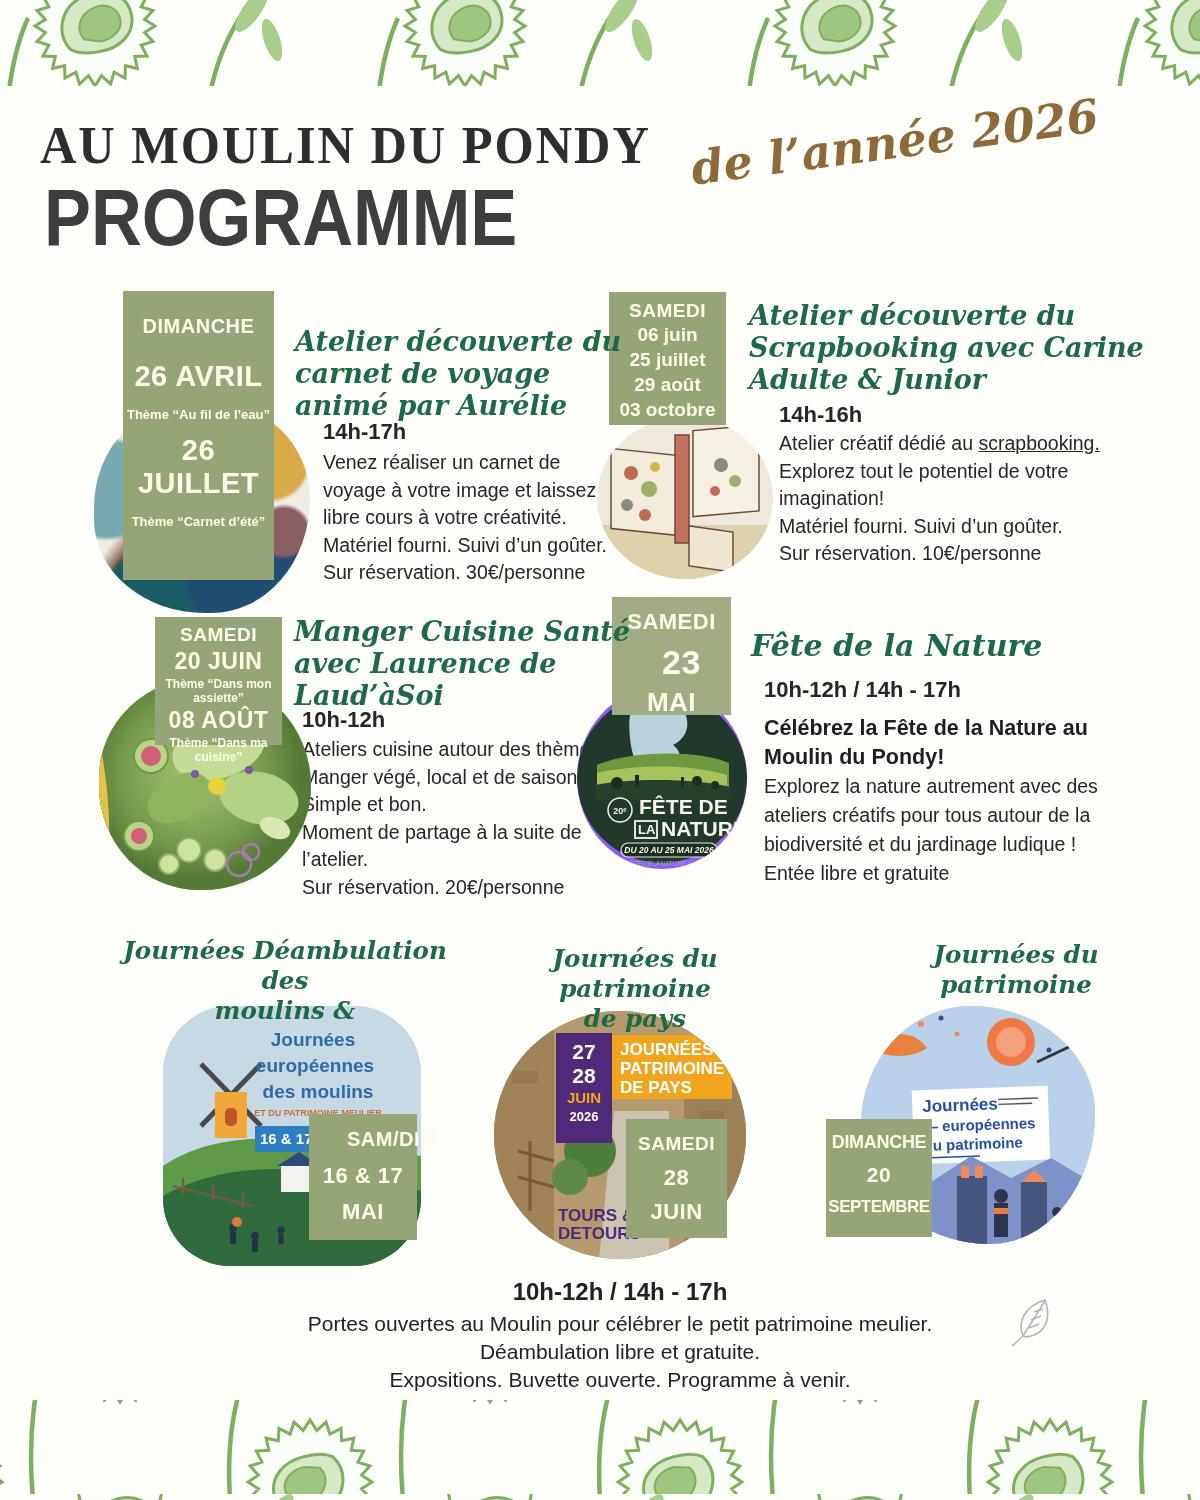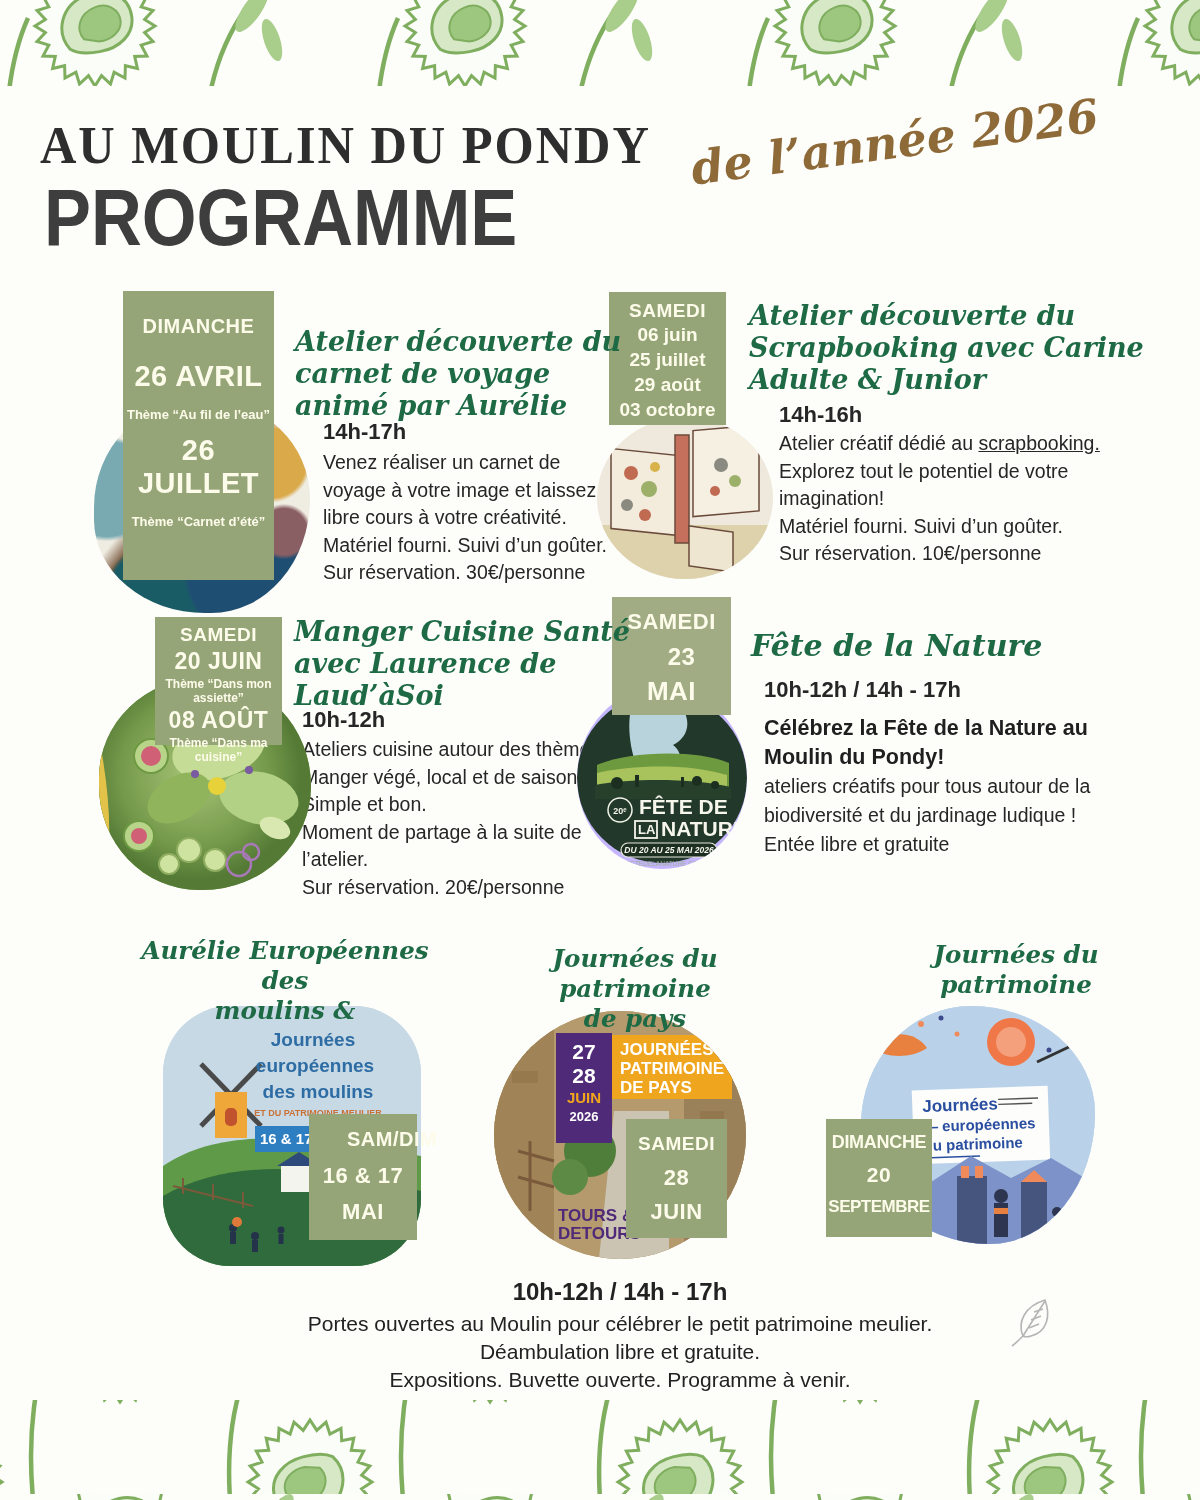--- a/index.html
+++ b/index.html
@@ -198,21 +198,21 @@
   <div class="abs etime" style="left:302px;top:707px;">10h-12h</div>
   <div class="abs" style="left:302px;top:736px;">
     <div class="dl">Ateliers cuisine autour des thèmes:</div>
     <div class="dl">Manger végé, local et de saison.</div>
     <div class="dl">Simple et bon.</div>
     <div class="dl">Moment de partage à la suite de</div>
     <div class="dl">l’atelier.</div>
     <div class="dl">Sur réservation. 20€/personne</div>
   </div>
 
-  <div class="abs circ" style="left:577px;top:687px;width:170px;height:182px;border-radius:50%;background:#c4b5fd;">
+  <div class="abs circ" style="left:577px;top:687px;width:170px;height:182px;border-radius:50%;background:#8b5cf6;">
     <svg width="170" height="182">
       <circle cx="85" cy="91" r="85" fill="#21382a"></circle>
       <path d="M 55 18 C 75 8 100 10 108 26 C 114 40 108 52 96 58 C 104 64 106 74 98 80 L 60 80 C 52 60 50 34 55 18 Z" fill="#b9d3dc"></path>
       <path d="M 20 78 C 50 64 120 62 152 76 L 152 104 L 20 104 Z" fill="#6e9a3f"></path>
       <path d="M 20 86 C 55 78 110 76 150 88 L 150 104 L 20 104 Z" fill="#a8c35c"></path>
       <path d="M 18 98 C 60 90 120 92 154 100 L 154 112 L 18 112 Z" fill="#27402c"></path>
       <g fill="#1b2e20">
         <circle cx="40" cy="96" r="6"></circle>
           <circle cx="120" cy="94" r="5"></circle>
           <circle cx="138" cy="98" r="4"></circle>
@@ -225,35 +225,36 @@
       <rect x="58" y="134" width="22" height="17" fill="none" stroke="#f6f6ec" stroke-width="1.8"></rect>
       <text x="61" y="147" font-size="13" font-weight="bold" fill="#f6f6ec">LA</text>
       <text x="84" y="149" font-size="21" font-weight="bold" fill="#f6f6ec">NATURE</text>
       <rect x="44" y="156" width="96" height="14" rx="7" fill="#1b2e20" stroke="#e8e8da" stroke-width="1.2"></rect>
       <text x="92" y="166" font-size="8.5" font-weight="bold" font-style="italic" fill="#f6f6ec" text-anchor="middle">DU 20 AU 25 MAI 2026</text>
       <text x="88" y="179" font-size="6.5" fill="#9fae9c" text-anchor="middle">FETEDELANATURE.COM</text>
     </svg>
   </div>
   <div class="abs badge" style="left:612px;top:597px;width:119px;height:118px;padding-top:12px;box-sizing:border-box;background:#a2ac84;">
     <div class="bday" style="font-size:22px;">SAMEDI</div>
-    <div class="bdate" style="font-size:24px;margin-top:8px;margin-left:20px;">23</div>
+    <div class="bdate" style="font-size:34px;margin-top:8px;margin-left:20px;">23</div>
     <div class="bdate" style="font-size:26px;margin-top:5px;">MAI</div>
   </div>
   <div class="abs script etitle" style="left:751px;top:628px;font-size:30px;">Fête de la Nature</div>
   <div class="abs etime" style="left:764px;top:677px;">10h-12h / 14h - 17h</div>
   <div class="abs" style="left:764px;top:714px;">
     <div class="dlb">Célébrez la Fête de la Nature au</div>
     <div class="dlb">Moulin du Pondy!</div>
+    <div class="dl" style="line-height:29px;">Explorez la nature autrement avec des</div>
     <div class="dl" style="line-height:29px;">ateliers créatifs pour tous autour de la</div>
     <div class="dl" style="line-height:29px;">biodiversité et du jardinage ludique !</div>
     <div class="dl" style="line-height:29px;">Entée libre et gratuite</div>
   </div>
 
   <div class="abs script bheading" style="left:120px;top:936px;width:330px;">
-    <div>Aurélie Européennes des</div>
+    <div>Journées Déambulation des</div>
     <div>moulins &amp;</div>
   </div>
   <div class="abs circ" style="left:163px;top:1006px;width:258px;height:260px;border-radius:26%;background:#c8d9e6;">
     <svg width="258" height="260">
       <rect width="258" height="260" fill="#c8d9e6"></rect>
       <path d="M 0 160 C 60 120 140 130 258 150 L 258 260 L 0 260 Z" fill="#5f9a48"></path>
       <path d="M 0 190 C 70 150 160 160 258 185 L 258 260 L 0 260 Z" fill="#2f6b3c"></path>
       <g stroke="#4a4a4a" stroke-width="5">
           <path d="M 38 58 L 98 120"></path>
           <path d="M 98 58 L 38 120"></path>

